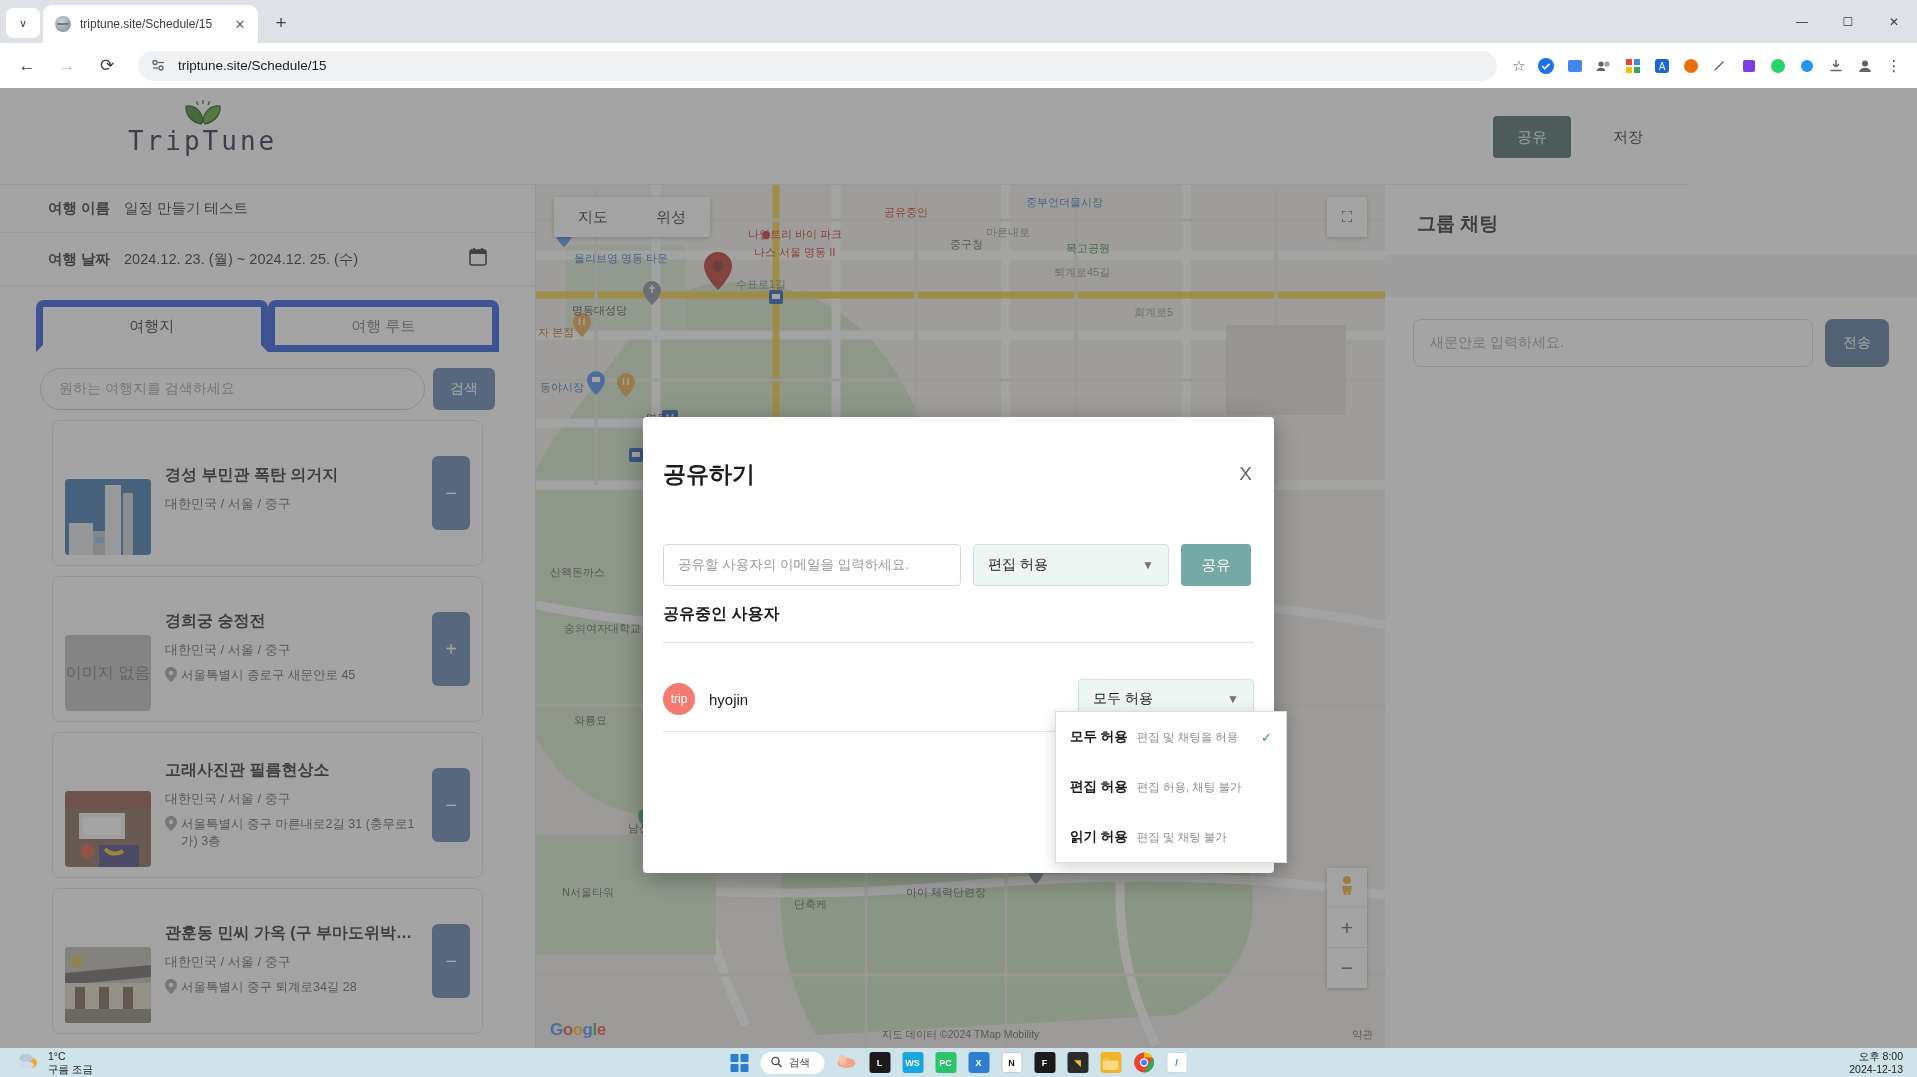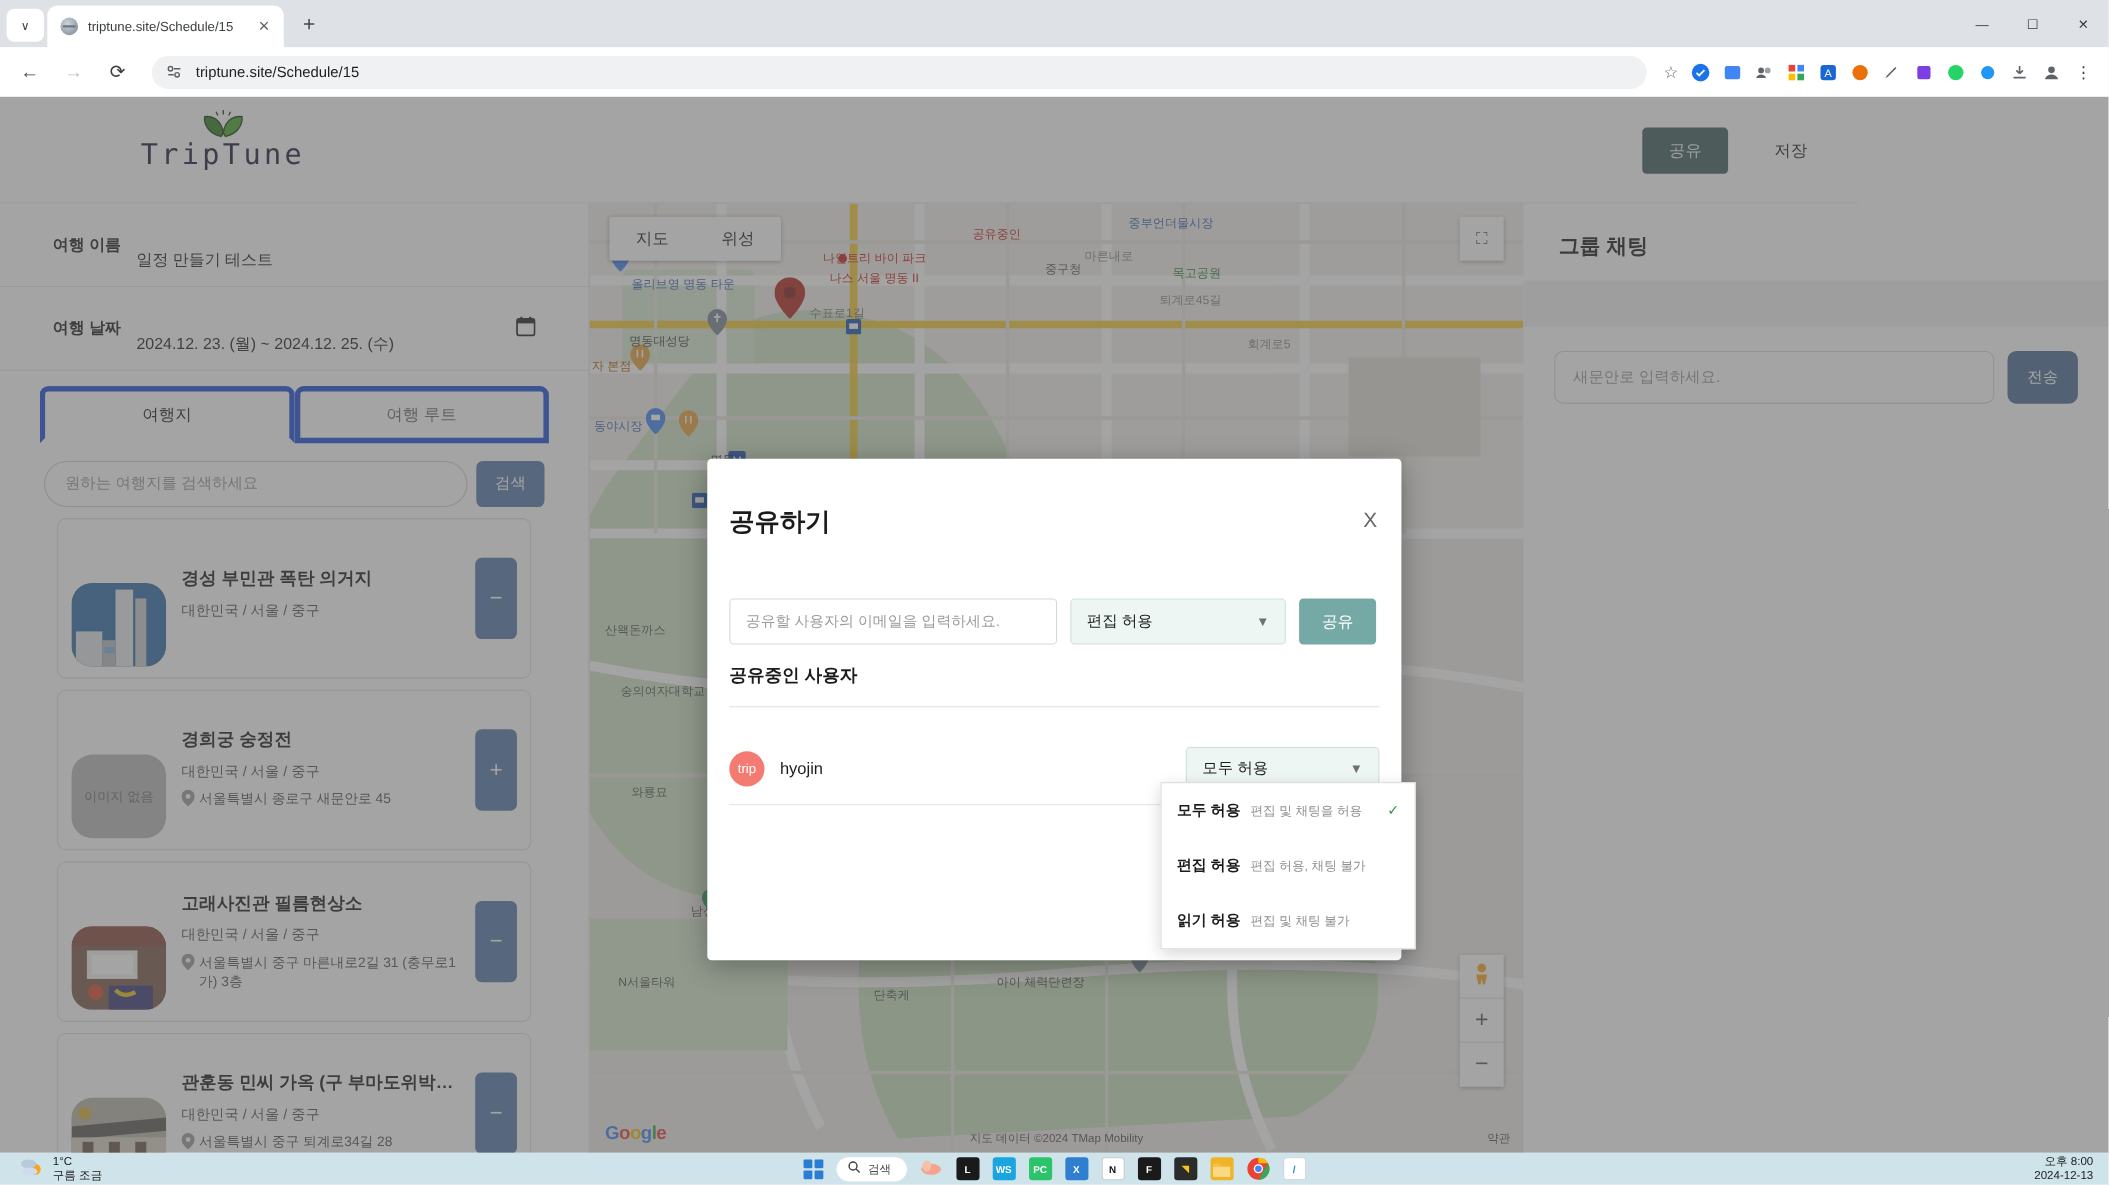--- a/index.html
+++ b/index.html
@@ -88,27 +88,27 @@
   .hdr-save  { right: 22px; background: #fff; color: #222; }
 
   
   .left-panel {
     position: absolute; left: 0; top: 97px; width: 536px; height: 863px;
     background: #fff; border-right: 1px solid #e3e3e3; overflow: hidden;
   }
   .trip-row { display: flex; align-items: center; gap: 14px; padding: 14px 48px;
     border-bottom: 1px solid #e8e8e8; font-size: 14.5px; color: #1f1f1f; }
   .trip-label { font-weight: 600; white-space: nowrap; }
-  .trip-value { color: #1f1f1f; margin-top: 28px; }
+  .trip-value { color: #1f1f1f; }
   .cal-icon { margin-left: auto; font-size: 17px; color: #222; }
 
   .tabs { display: flex; padding: 14px 36px 0 36px; }
   .tabbtn {
     flex: 1; height: 52px; display:flex; align-items:center; justify-content:center;
-    font-size: 15px; border: 5px solid #1d4ed8; color:#6d6d6d;
+    font-size: 15px; border: 7px solid #1d4ed8; color:#6d6d6d;
     border-radius: 8px 8px 0 0; background:#fff;
   }
   .tabbtn.active { color: #1f1f1f; border-bottom-color: #fff; font-weight: 500; }
 
   .search-row { display: flex; gap: 8px; padding: 16px 40px 10px 40px; align-items:center; }
   .search-input {
     flex: 1; height: 42px; border: 1px solid #cfcfcf; border-radius: 22px;
     padding: 0 18px; font-size: 14px; color: #9a9a9a; display:flex; align-items:center;
   }
   .search-btn {
@@ -116,23 +116,23 @@
     display:flex; align-items:center; justify-content:center; font-size: 14px;
   }
 
   .place-list { padding: 0 52px; }
   .place-card {
     display: flex; align-items: center; gap: 14px; border: 1px solid #e0e0e0;
     border-radius: 8px; padding: 10px 12px; margin-bottom: 10px; position: relative;
     min-height: 94px;
   }
   .place-thumb {
-    width: 86px; height: 76px; border-radius: 19px; flex: none; overflow: hidden;
+    width: 86px; height: 76px; border-radius: 4px; flex: none; overflow: hidden;
     background: #b9b9b9; display:flex; align-items:center; justify-content:center;
-    font-size: 12px; color: #6f6f6f; margin-top: 48px;
+    font-size: 16px; color: #6f6f6f; margin-top: 48px;
   }
   .place-info { flex: 1; min-width: 0; }
   .place-title { font-size: 16px; font-weight: 700; color: #1c1c1c; margin-bottom: 9px;
     white-space: nowrap; overflow: hidden; text-overflow: ellipsis; }
   .place-region { font-size: 13px; color: #555; margin-bottom: 8px; }
   .place-addr { font-size: 12.5px; color: #555; display: flex; gap: 4px; line-height: 1.35; }
   .pin { color: #9b9b9b; flex: none; }
   .place-act {
     width: 38px; height: 74px; background: #5478a8; color: #fff; border-radius: 6px;
     display:flex; align-items:center; justify-content:center; font-size: 20px; flex: none;

